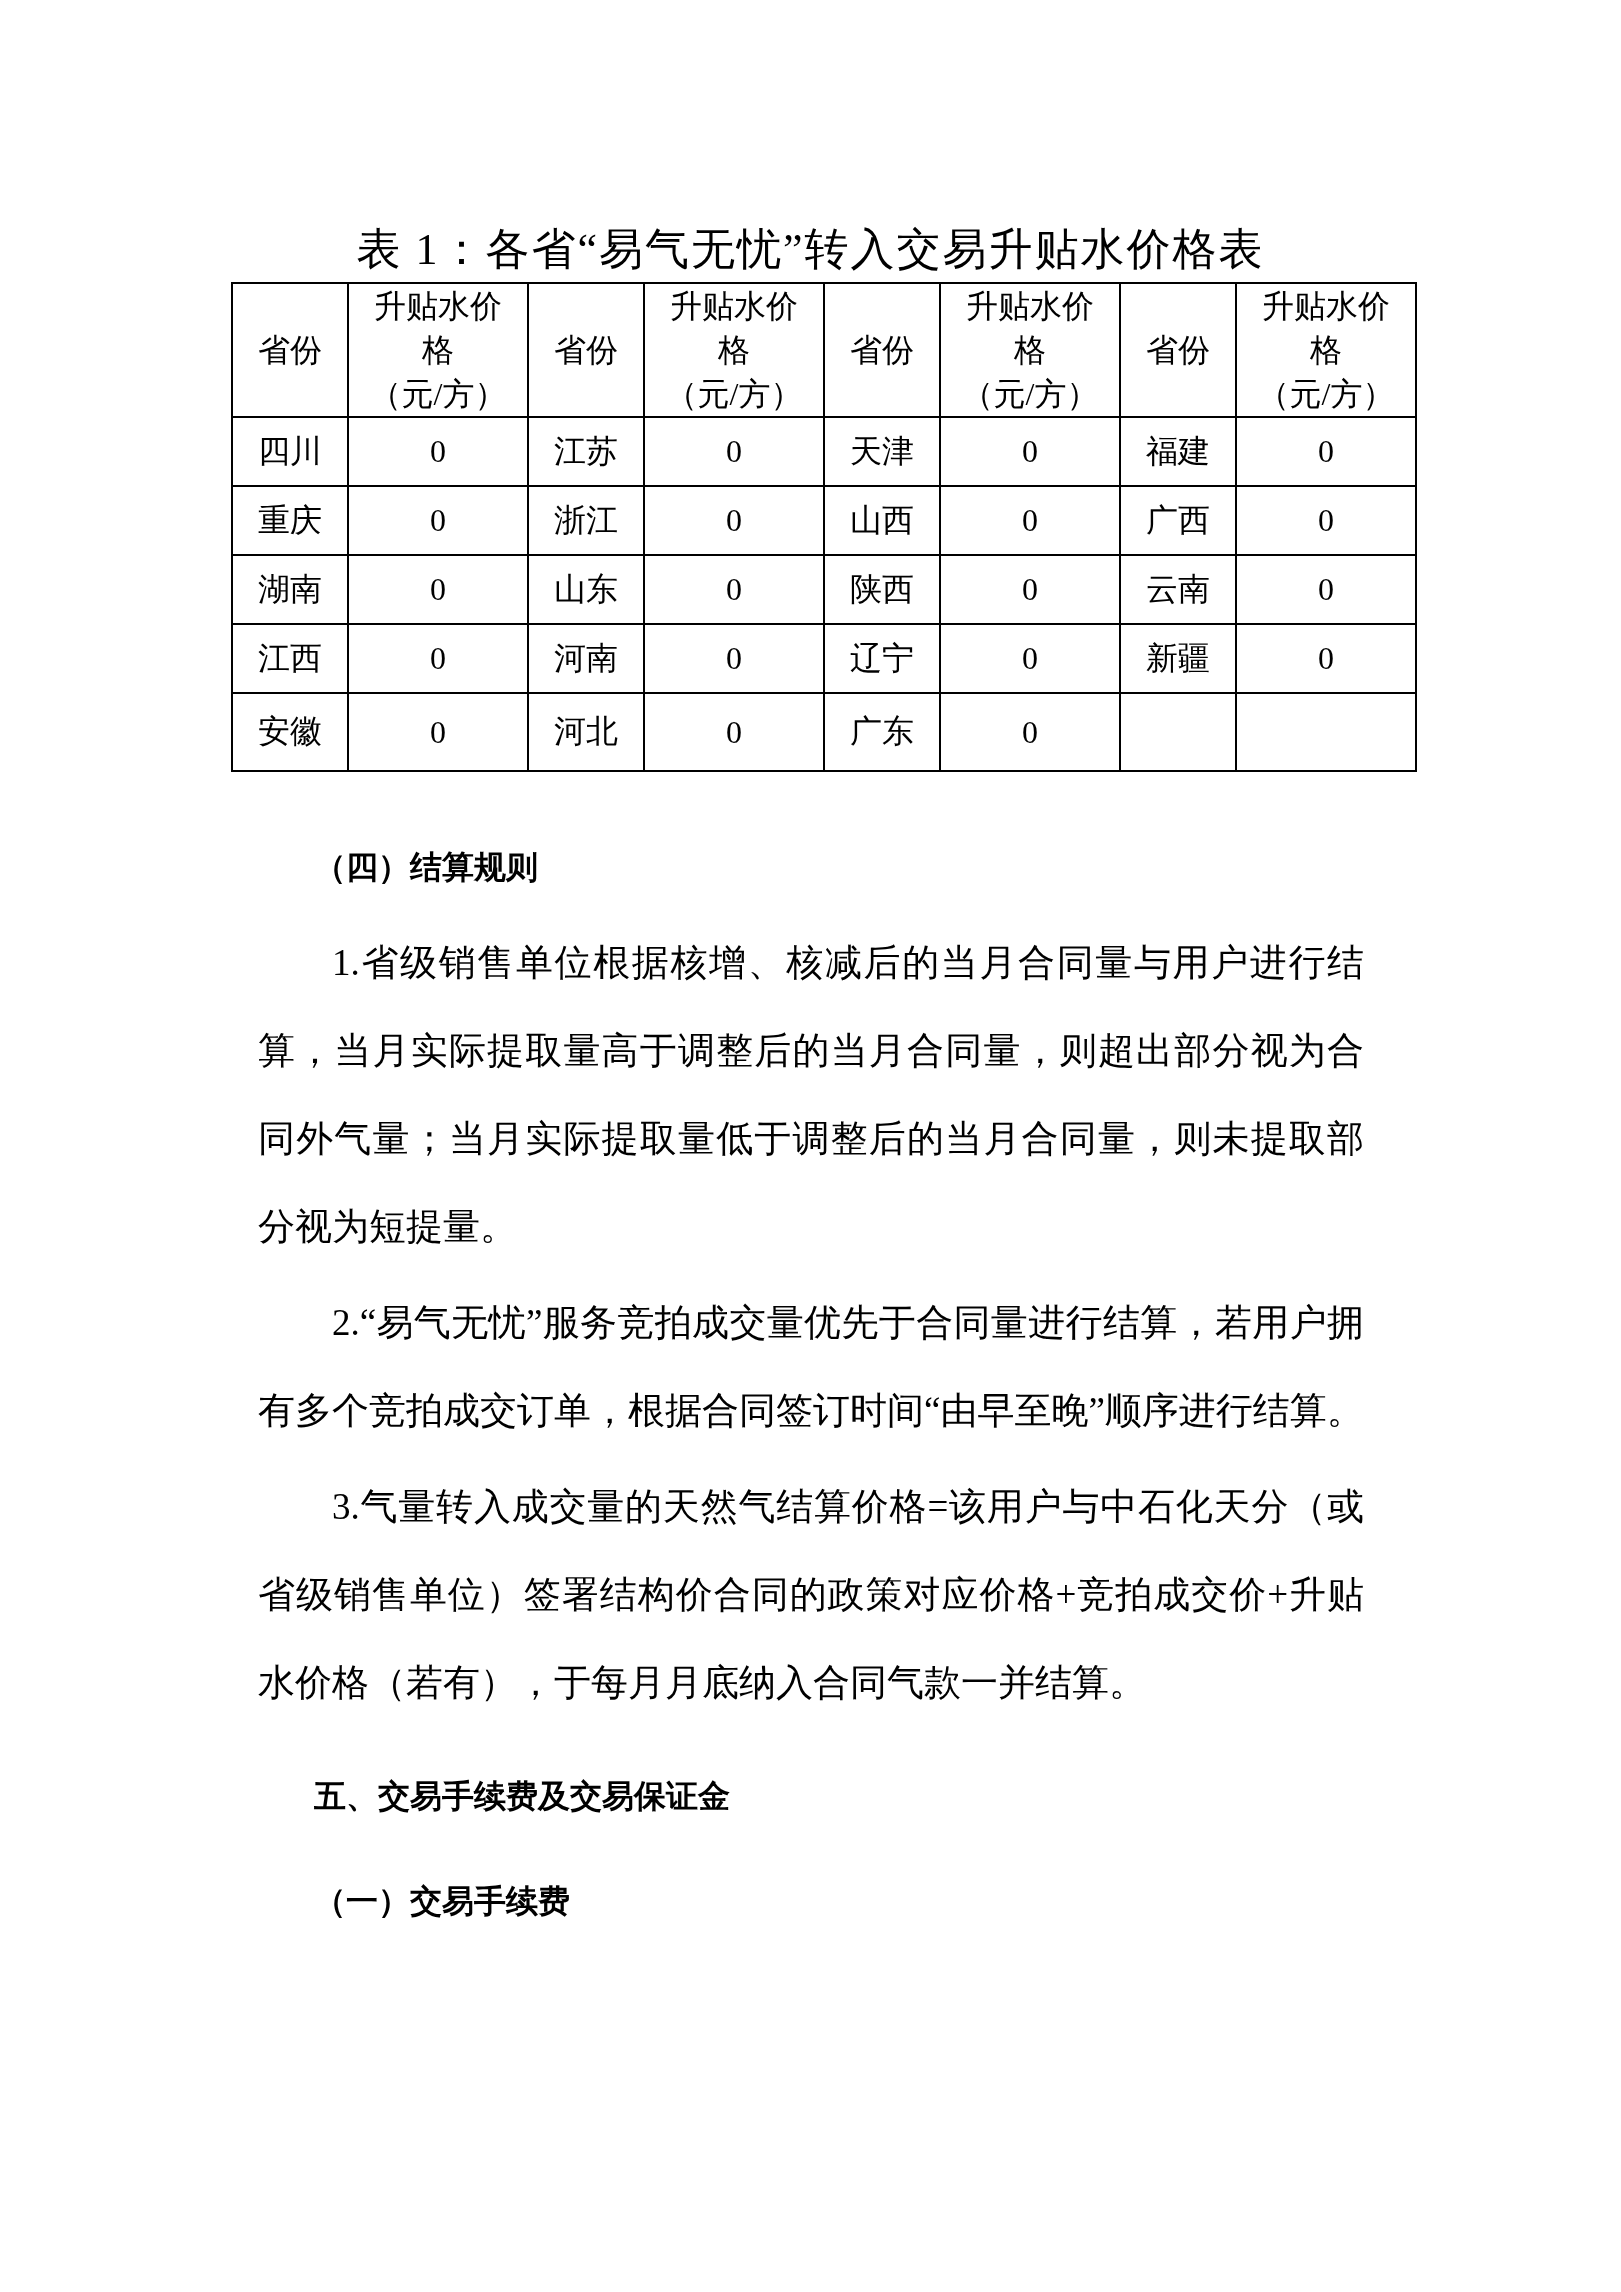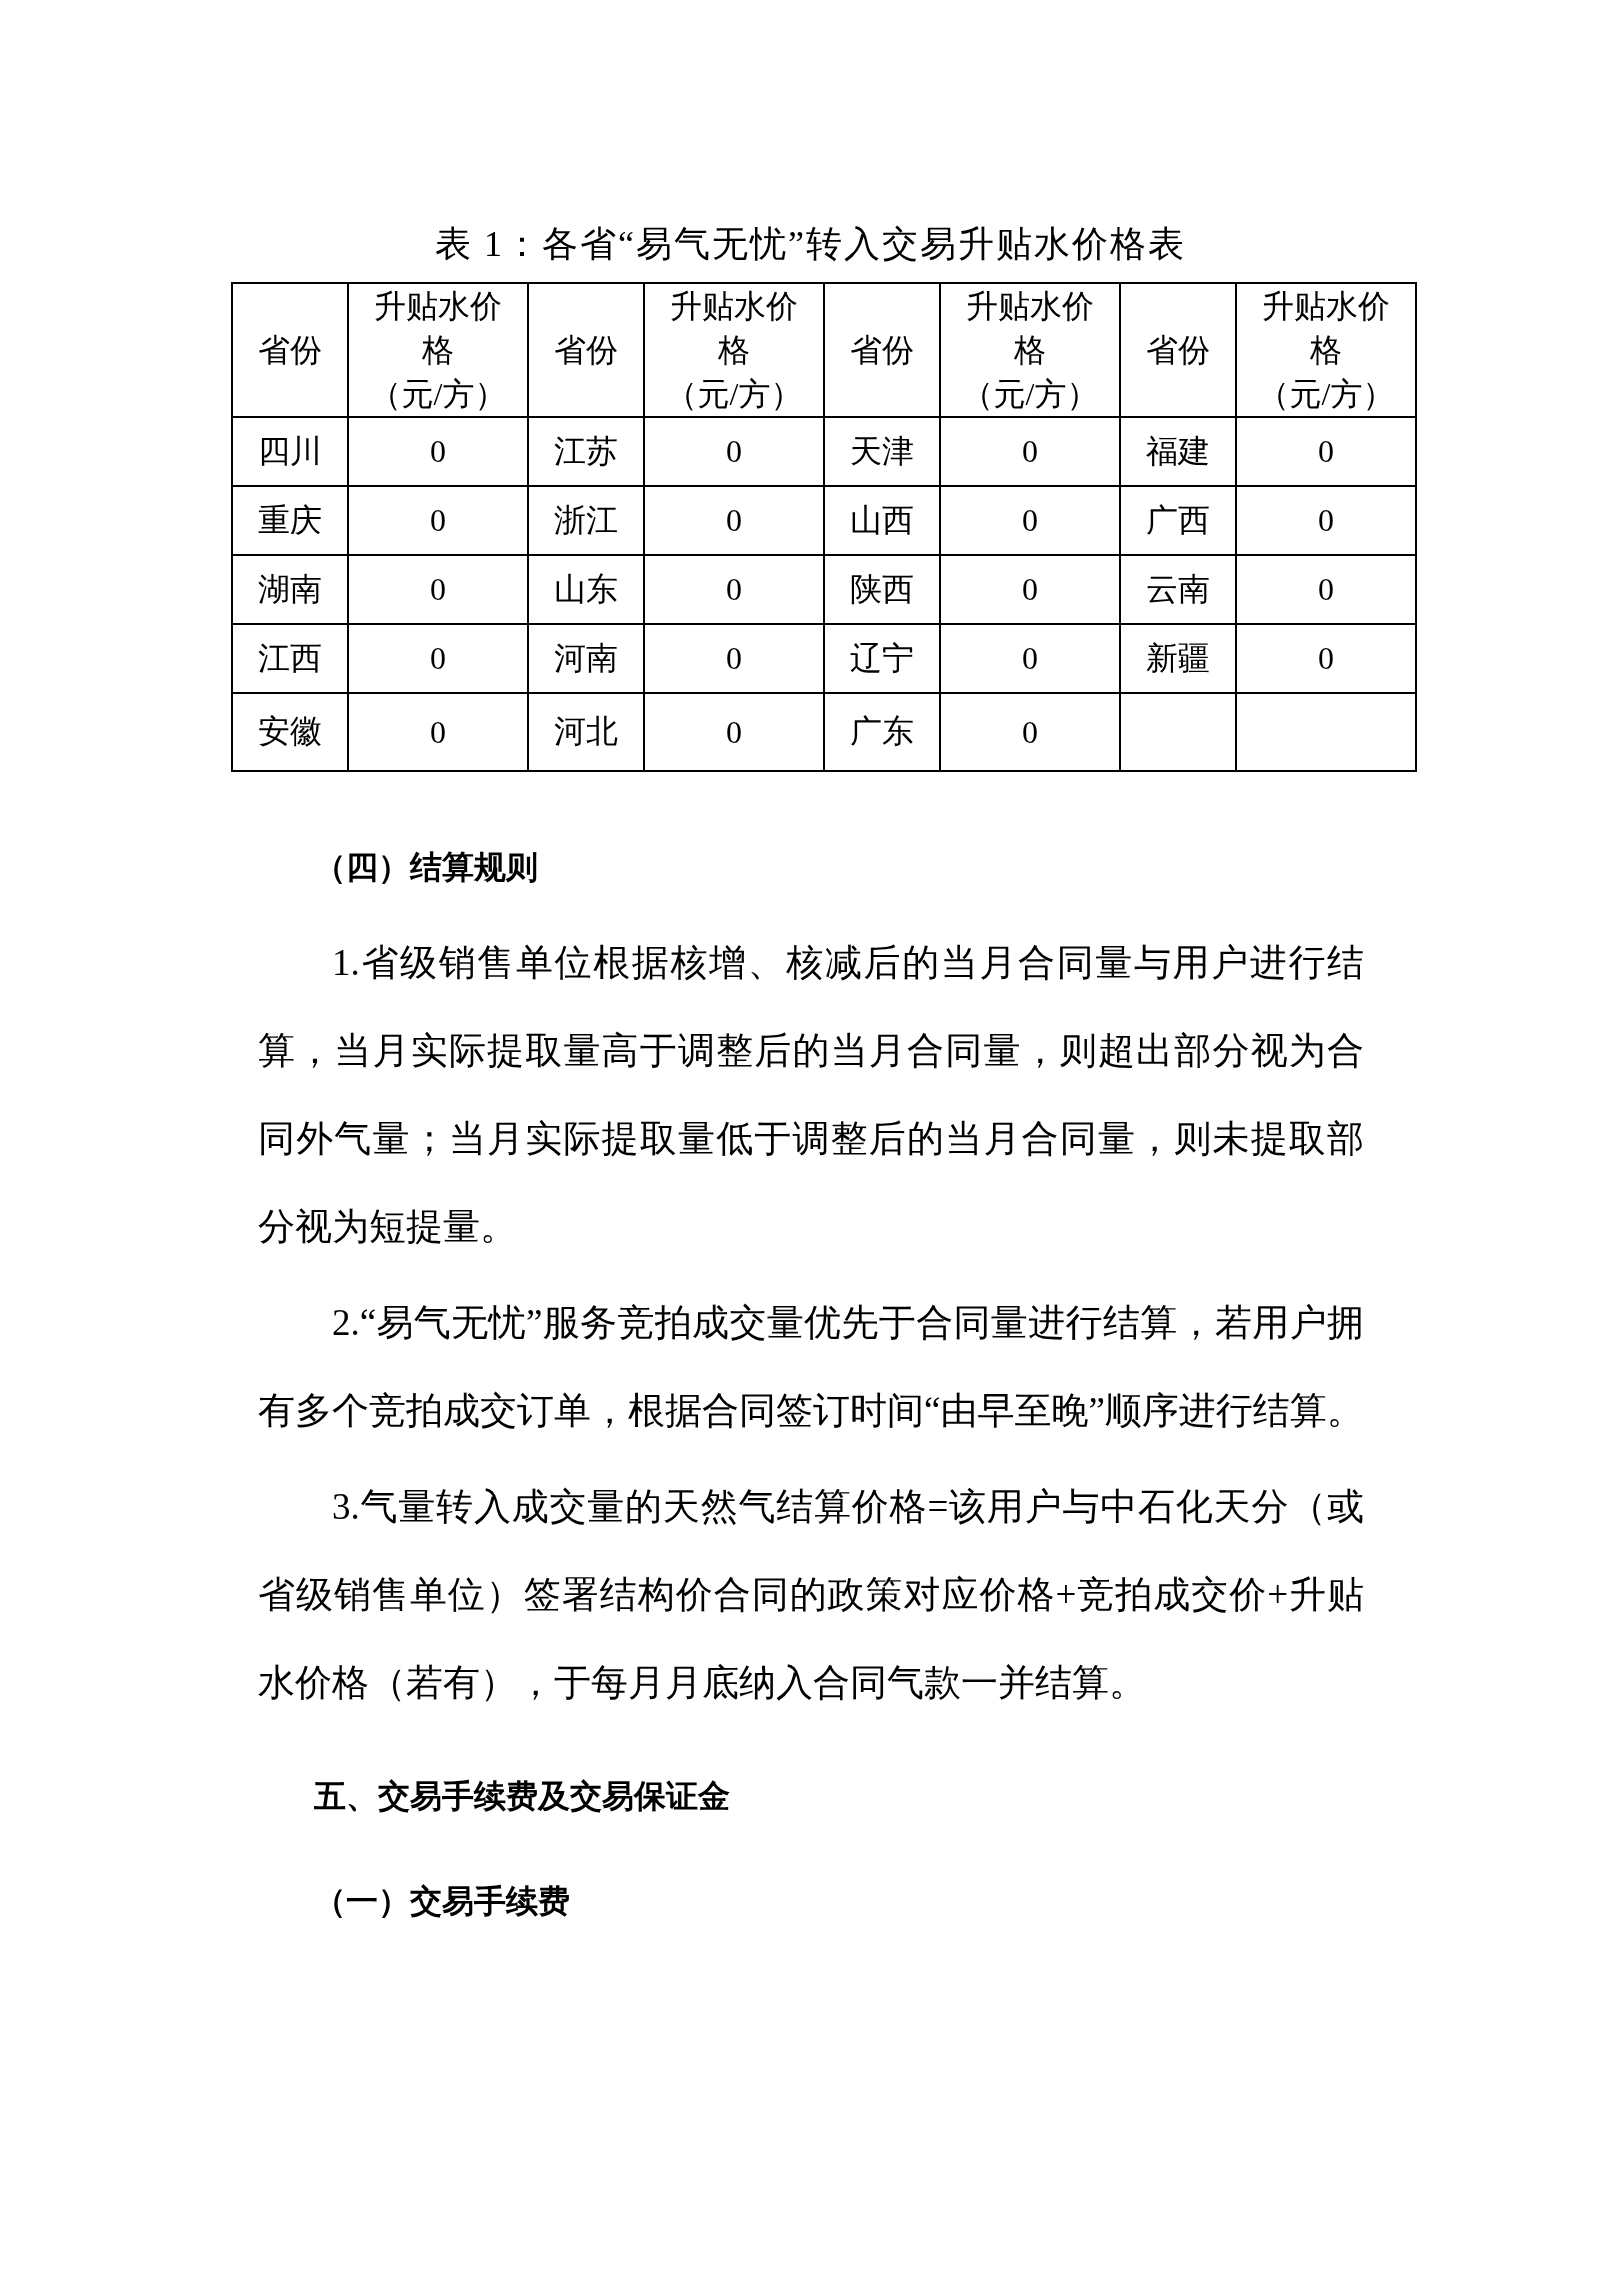--- a/index.html
+++ b/index.html
@@ -6,21 +6,21 @@
   body {
     width:1621px; height:2293px;
     background:#ffffff;
     position:relative;
     font-family:"Liberation Serif","DejaVu Serif",serif;
     color:#000000;
   }
   .caption {
     position:absolute; top:220px; left:0; width:1621px;
     text-align:center;
-    font-size:36px;
+    font-size:44px;
     letter-spacing:2px;
     white-space:nowrap;
   }
   table.price-table {
     position:absolute; top:282px; left:231px;
     border-collapse:collapse;
     table-layout:fixed;
     width:1168px;
     font-size:32px;
   }

